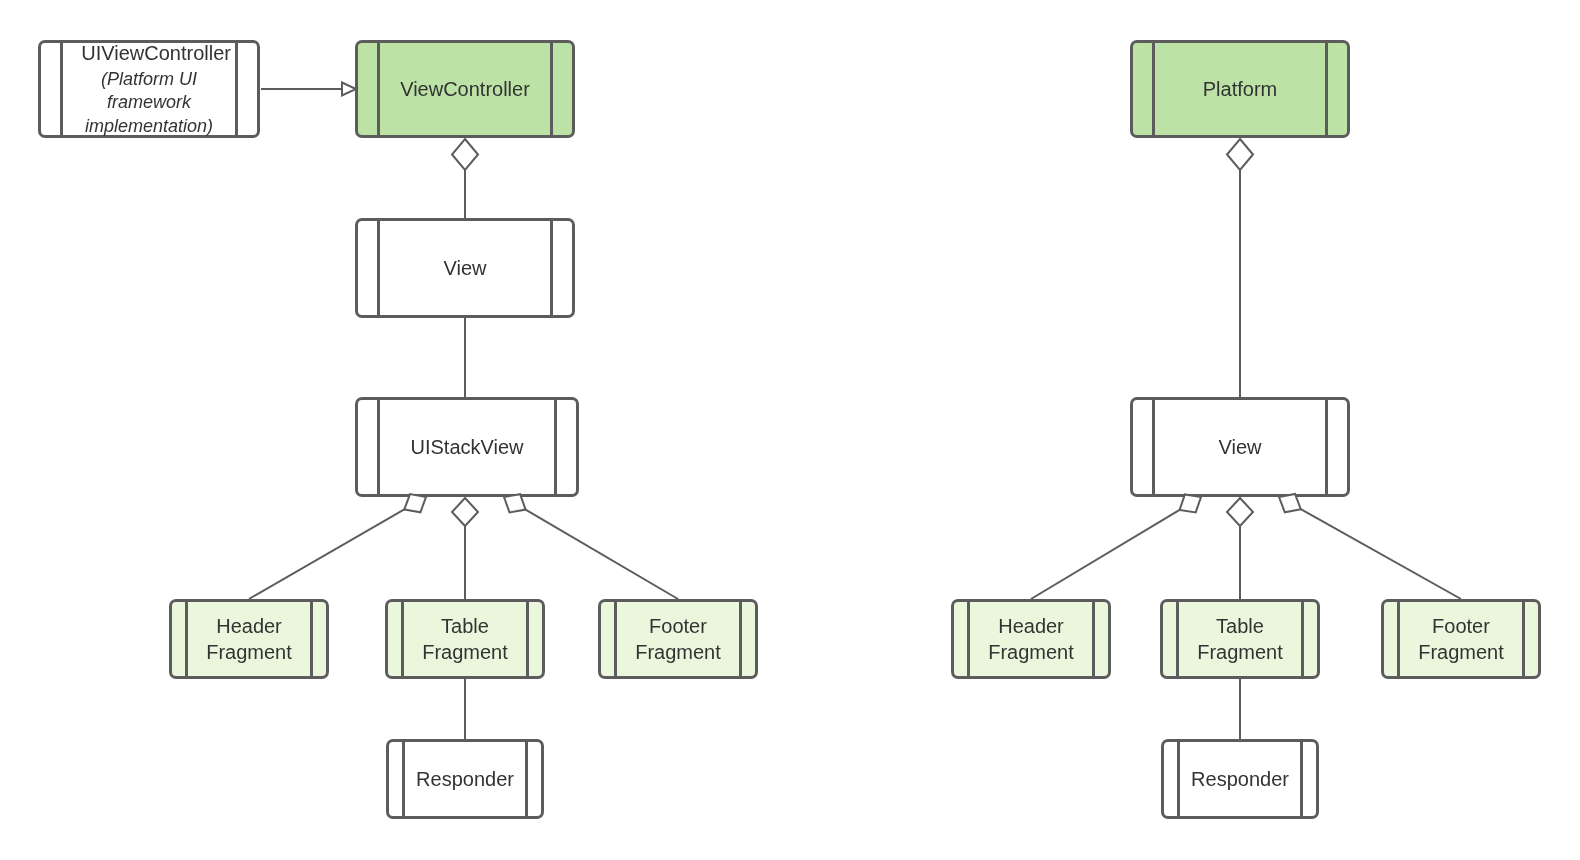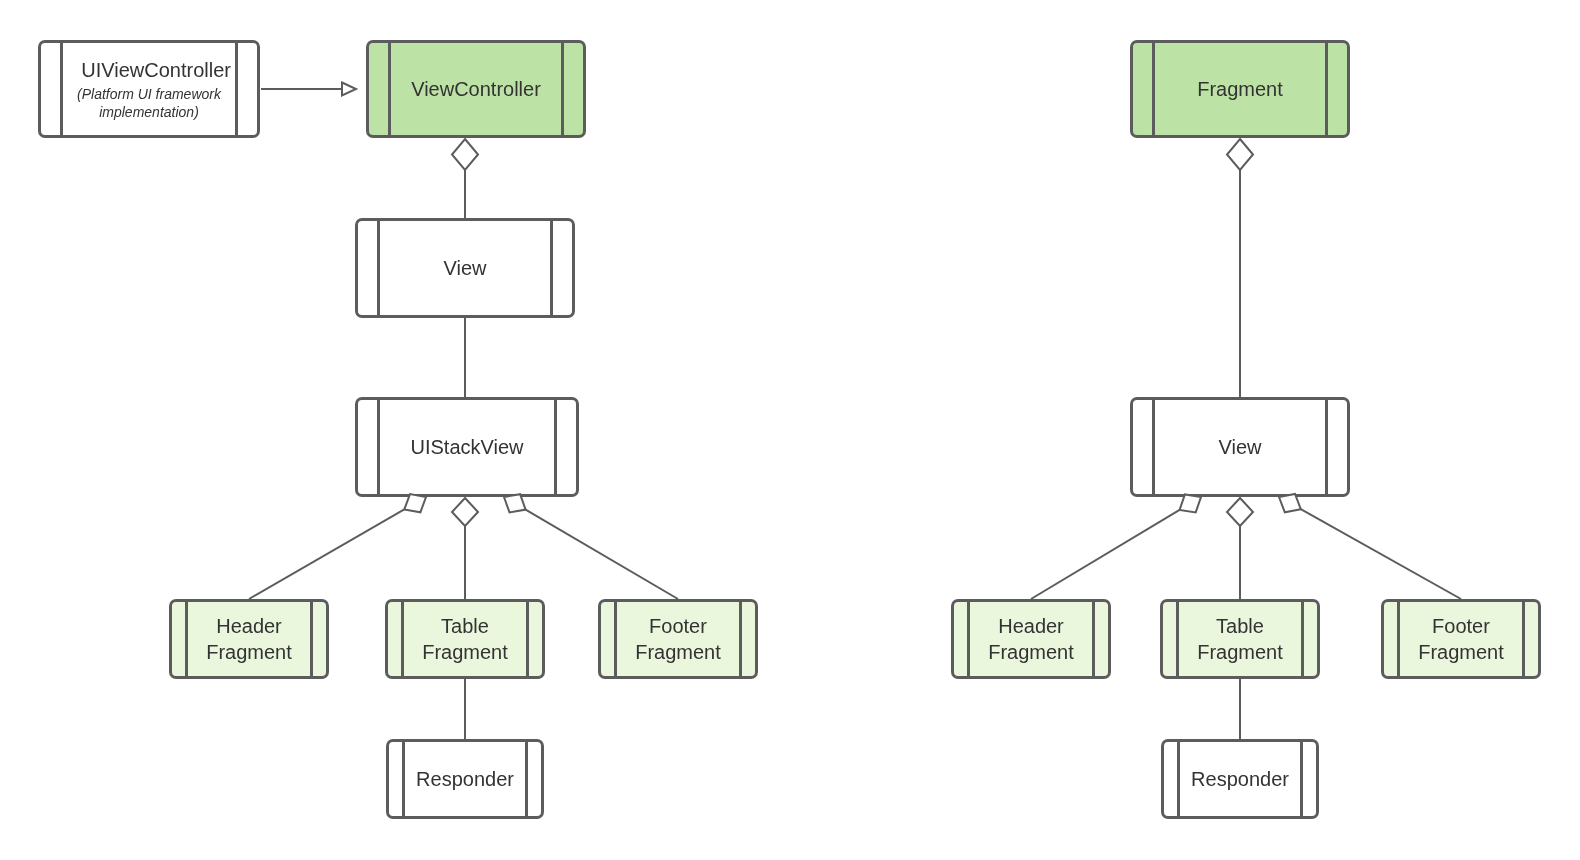--- a/index.html
+++ b/index.html
@@ -30,21 +30,21 @@
     background:var(--border, #5c5c5c);
   }
   .node-lg .bar.l { left:19px; }
   .node-lg .bar.r { right:19px; }
   .node-sm .bar.l { left:13px; }
   .node-sm .bar.r { right:13px; }
   .fill-green { background: var(--class-fill-green, #bce3a5); }
   .fill-light { background: var(--fragment-fill-green, #eaf7dd); }
   .fill-white { background: var(--node-fill-white, #ffffff); }
   .lbl { font-size:20px; line-height:1.3; display:block; }
-  .note { font-size:14px; font-style:italic; line-height:1.3; margin-top:2px; display:block; }
+  .note { font-size:18px; font-style:italic; line-height:1.3; margin-top:2px; display:block; }
   
   svg.edges {
     position:absolute; left:0; top:0;
     width:1580px; height:860px;
     z-index:2; pointer-events:none;
   }
   .edge line {
     stroke: var(--line, #5c5c5c);
     stroke-width:2;
     fill:none;
@@ -121,21 +121,21 @@
     </g>
   </svg>
 
   <div class="node node-lg fill-white" style="left:38px; top:40px; width:222px; height:98px;align-items:flex-end;">
     <i class="bar l"></i>
     <i class="bar r"></i>
     <span class="lbl">UIViewController</span>
     <span class="note">(Platform UI framework implementation)</span>
   </div>
 
-  <div class="node node-lg fill-green" style="left:366px; top:40px; width:220px; height:98px;">
+  <div class="node node-lg fill-green" style="left:355px; top:40px; width:220px; height:98px;">
     <i class="bar l"></i>
     <i class="bar r"></i>
     <span class="lbl">ViewController</span>
   </div>
 
   <div class="node node-lg fill-white" style="left:355px; top:218px; width:220px; height:100px;">
     <i class="bar l"></i>
     <i class="bar r"></i>
     <span class="lbl">View</span>
   </div>
@@ -166,21 +166,21 @@
 
   <div class="node node-sm fill-white" style="left:386px; top:739px; width:158px; height:80px;">
     <i class="bar l"></i>
     <i class="bar r"></i>
     <span class="lbl">Responder</span>
   </div>
 
   <div class="node node-lg fill-green" style="left:1130px; top:40px; width:220px; height:98px;">
     <i class="bar l"></i>
     <i class="bar r"></i>
-    <span class="lbl">Fragment</span>
+    <span class="lbl">Platform</span>
   </div>
 
   <div class="node node-lg fill-white" style="left:1130px; top:397px; width:220px; height:100px;">
     <i class="bar l"></i>
     <i class="bar r"></i>
     <span class="lbl">View</span>
   </div>
 
   <div class="node node-sm fill-light" style="left:951px; top:599px; width:160px; height:80px;">
     <i class="bar l"></i>

